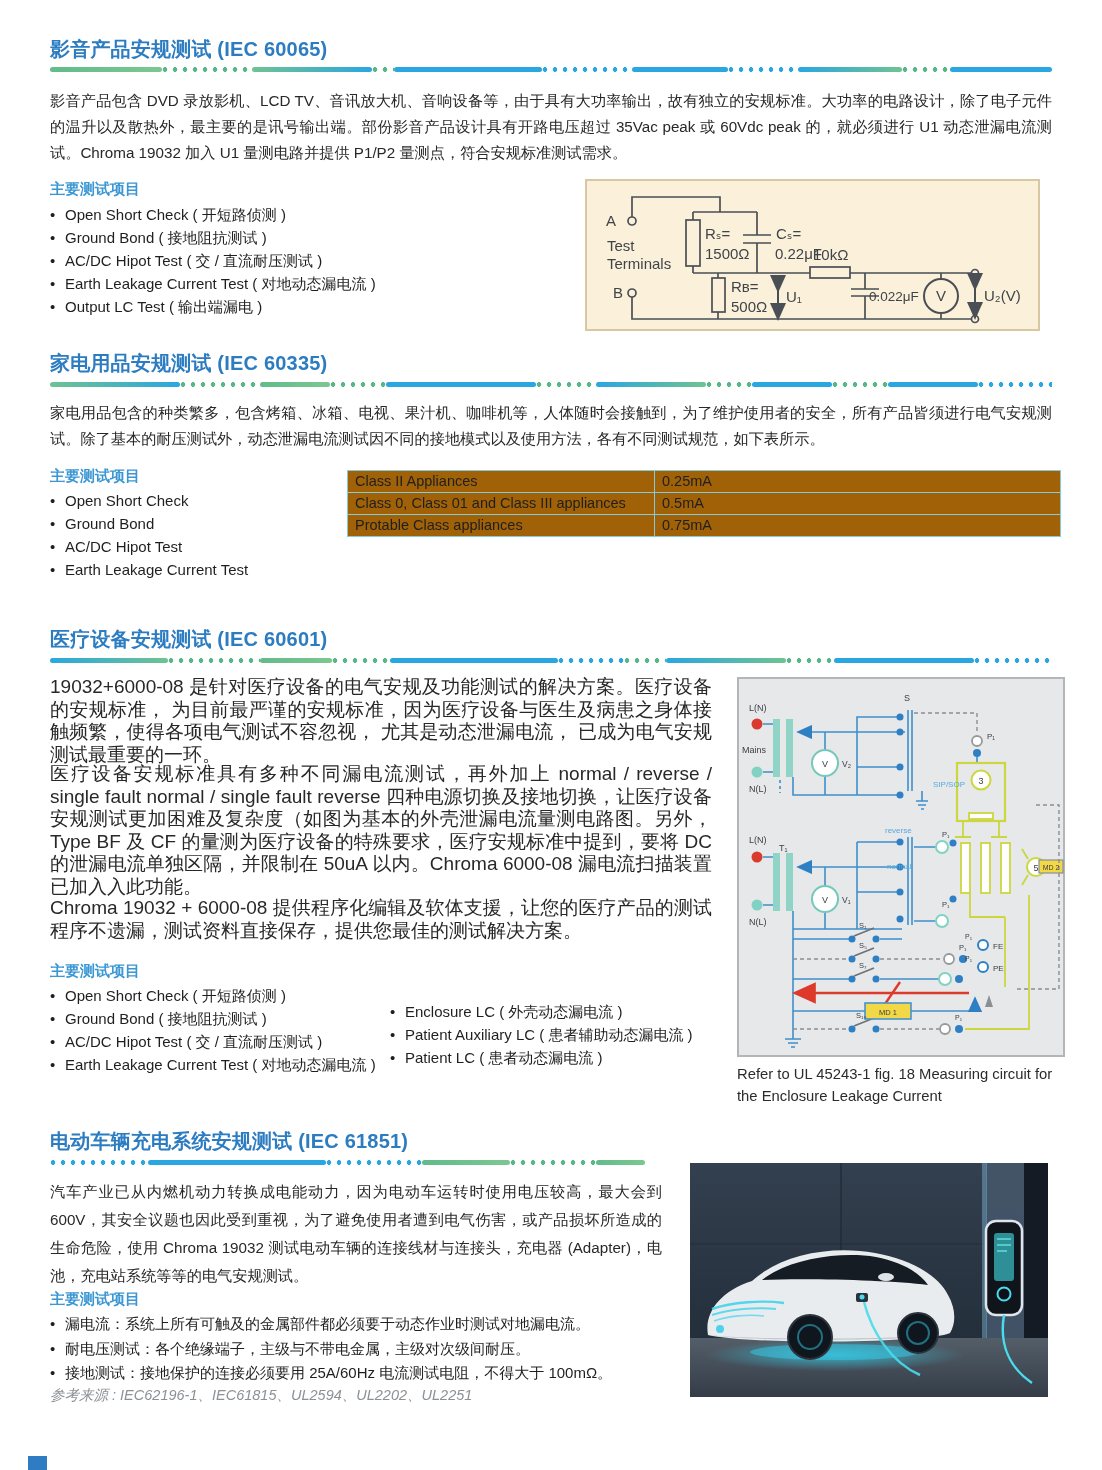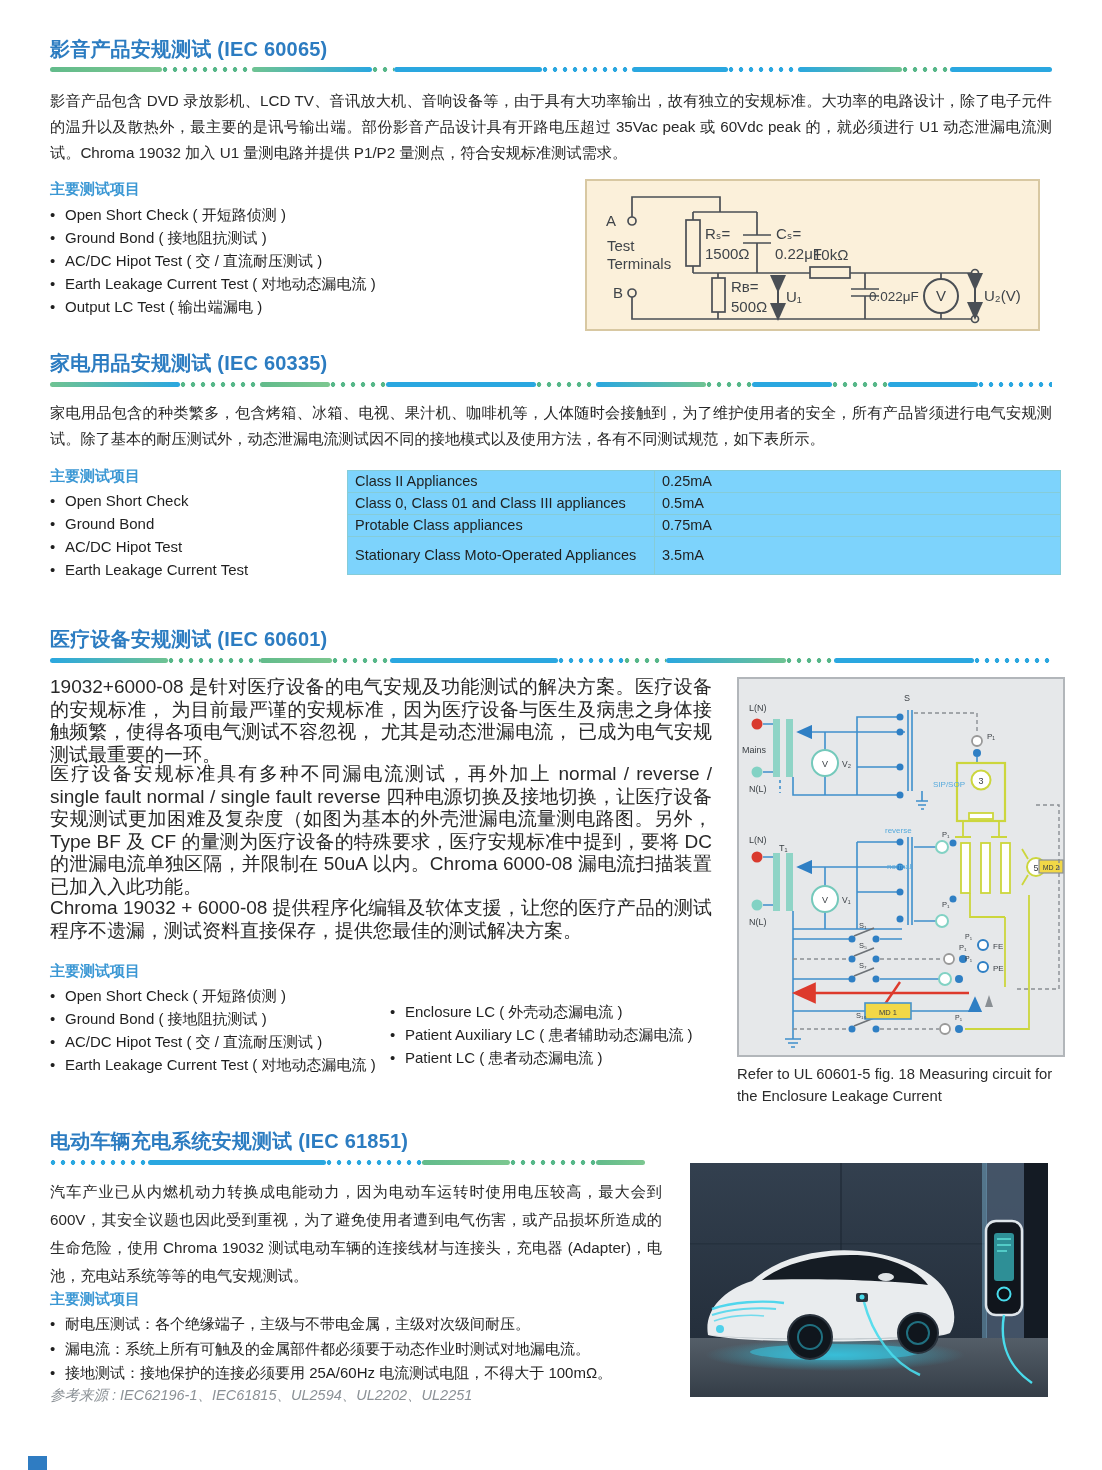--- a/index.html
+++ b/index.html
@@ -16,21 +16,21 @@
   .sep{display:flex;align-items:center;height:6px;}
   .sep i{display:block;height:5px;flex:none;}
   .d{border-radius:3px;}
   .sg{background:linear-gradient(90deg,#62bb8b,#7cc790);}
   .sb{background:#2aa7e0;}
   .sgb{background:linear-gradient(90deg,#6fc392,#2aa7e0);}
   .sbg{background:linear-gradient(90deg,#2aa7e0,#6fc392);}
   .og{background-image:radial-gradient(circle at 3px 50%,#57b789 2.1px,transparent 2.6px);background-size:10px 5px;background-repeat:repeat-x;}
   .ob{background-image:radial-gradient(circle at 3px 50%,#2aa7e0 2.1px,transparent 2.6px);background-size:10px 5px;background-repeat:repeat-x;}
   table.lk{border-collapse:collapse;table-layout:fixed;width:683px;font-size:14.5px;color:#1f1f1f;}
-  table.lk td{border:1.5px solid #85ccd8;background:#7dd3fc;padding:1px 7px;vertical-align:middle;line-height:17.5px;}
+  table.lk td{border:1.5px solid #85ccd8;background:#a16207;padding:1px 7px;vertical-align:middle;line-height:17.5px;}
   table.lk td.c1{width:292px;}
   table.lk td.c2{width:391px;}
   .nw{white-space:nowrap;}
   .caption{font-size:14.8px;line-height:22px;color:#2b2b2b;}
   .ref{font-size:14.5px;font-style:italic;color:#8b9196;}
   svg text{font-family:"Liberation Sans","DejaVu Sans",sans-serif;}
   .corner{background:#2f7cc2;}
 </style>
 </head>
 <body>
@@ -137,24 +137,20 @@
         <td class="c1 nw">Class II Appliances</td>
         <td class="c2">0.25mA</td>
       </tr>
       <tr style="height:22px;">
         <td class="c1 nw">Class 0, Class 01 and Class III appliances</td>
         <td class="c2">0.5mA</td>
       </tr>
       <tr style="height:22px;">
         <td class="c1 nw">Protable Class appliances</td>
         <td class="c2">0.75mA</td>
-      </tr>
-      <tr style="height:38px;">
-        <td class="c1">Stationary Class Moto-Operated Appliances</td>
-        <td class="c2">3.5mA</td>
       </tr>
     </tbody>
   </table>
 
   <h2 class="abs sec-title" style="left:50px;top:626px;margin:0;">医疗设备安规测试 (IEC 60601)</h2>
   <div class="abs sep" style="left:50px;top:657px;width:1002px;">
     <i class="d sbg" style="width:118px"></i>
       <i class="o og" style="width:92px"></i>
       <i class="d sg" style="width:72px"></i>
       <i class="o og" style="width:58px"></i>
@@ -319,36 +315,36 @@
       <text x="218" y="343" font-size="7">P₁</text>
       <text x="256" y="272" font-size="8">FE</text>
       <text x="256" y="294" font-size="8">PE</text>
     </g>
     <g fill="#56aadc" font-size="8">
       <text x="148" y="156">reverse</text>
       <text x="150" y="192">normal</text>
       <text x="196" y="110">SIP/SOP</text>
     </g>
   </svg>
-  <div class="abs caption" style="left:737px;top:1063px;width:322px;">Refer to UL 60601-5 fig. 18 Measuring circuit for the Enclosure Leakage Current</div>
+  <div class="abs caption" style="left:737px;top:1063px;width:322px;">Refer to UL 45243-1 fig. 18 Measuring circuit for the Enclosure Leakage Current</div>
 
   <h2 class="abs sec-title" style="left:50px;top:1128px;margin:0;">电动车辆充电系统安规测试 (IEC 61851)</h2>
   <div class="abs sep" style="left:50px;top:1159px;width:595px;">
     <i class="o ob" style="width:98px"></i>
       <i class="d sb" style="width:178px"></i>
       <i class="o ob" style="width:96px"></i>
       <i class="d sg" style="width:88px"></i>
       <i class="o og" style="width:86px"></i>
       <i class="d sg" style="width:49px"></i>
   </div>
   <div class="abs para" style="left:50px;top:1178px;width:612px;line-height:28px;">汽车产业已从内燃机动力转换成电能动力，因为电动车运转时使用电压较高，最大会到 600V，其安全议题也因此受到重视，为了避免使用者遭到电气伤害，或产品损坏所造成的生命危险，使用 Chroma 19032 测试电动车辆的连接线材与连接头，充电器 (Adapter)，电池，充电站系统等等的电气安规测试。</div>
   <div class="abs sub-heading" style="left:50px;top:1290px;">主要测试项目</div>
   <ul class="abs blist lh24" style="left:50px;top:1312px;width:612px;">
+    <li>漏电流：系统上所有可触及的金属部件都必须要于动态作业时测试对地漏电流。</li>
     <li>耐电压测试：各个绝缘端子，主级与不带电金属，主级对次级间耐压。</li>
-    <li>漏电流：系统上所有可触及的金属部件都必须要于动态作业时测试对地漏电流。</li>
     <li>接地测试：接地保护的连接必须要用 25A/60Hz 电流测试电阻，不得大于 100mΩ。</li>
   </ul>
   <div class="abs ref" style="left:50px;top:1386px;width:612px;">参考来源 : IEC62196-1、IEC61815、UL2594、UL2202、UL2251</div>
 
   <svg class="abs" style="left:690px;top:1163px;" width="358" height="234" viewBox="0 0 358 234">
     <defs>
       <linearGradient id="bgG" x1="0" y1="0" x2="0" y2="1">
         <stop offset="0" stop-color="#33404f"></stop>
           <stop offset="1" stop-color="#1f2935"></stop>
       </linearGradient>

